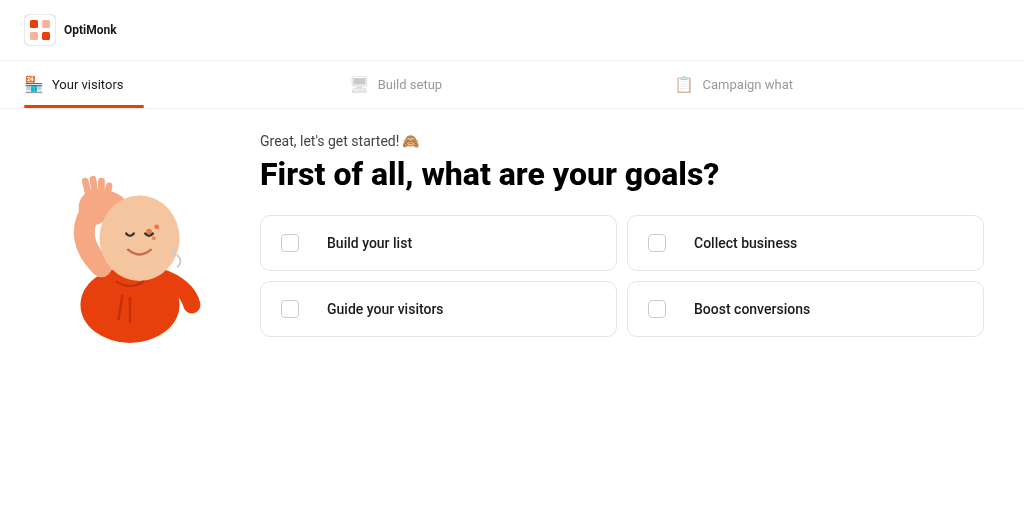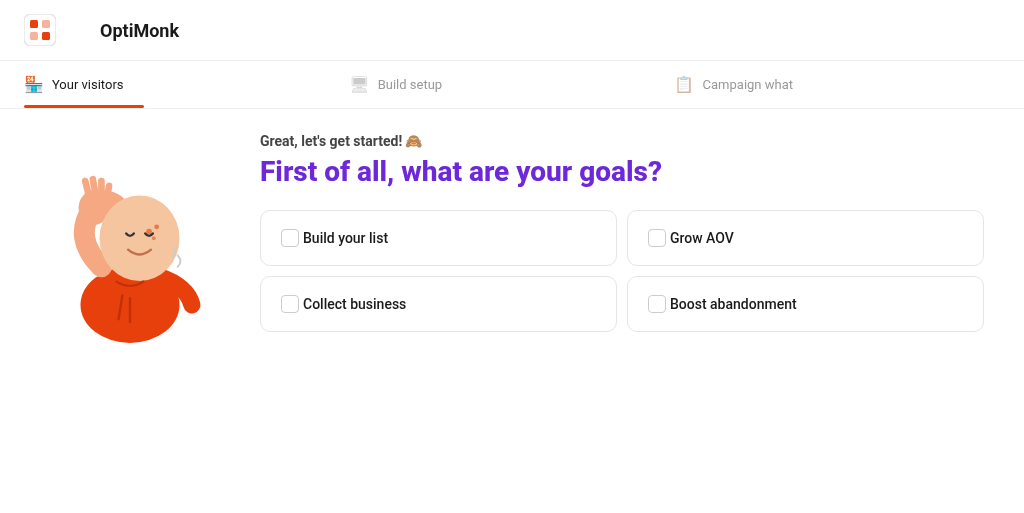--- a/index.html
+++ b/index.html
@@ -22,24 +22,23 @@
     .logo-container {
       display: flex;
       align-items: center;
       gap: 8px;
     }
     .logo-icon {
       width: 32px;
       height: 32px;
     }
     .logo-text {
-      font-size: 18px;
+      font-size: 12px;
       font-weight: 700;
       color: #1a1a1a;
-      margin-left: 36px;
     }
 
     
     .stepper {
       display: flex;
       align-items: center;
       padding: 0 24px;
       border-bottom: 1px solid #eee;
       position: relative;
     }
@@ -92,39 +91,39 @@
     }
 
     
     .content-area {
       flex: 1;
     }
     .intro-text {
       font-size: 14px;
       color: #444;
       margin-bottom: 6px;
-      font-weight: 700;
+      font-weight: 400;
     }
     .main-title {
-      font-size: 28px;
+      font-size: 32px;
       font-weight: 800;
-      color: #6d28d9;
+      color: #000000;
       margin-bottom: 22px;
     }
 
     
     .goals-grid {
       display: grid;
       grid-template-columns: 1fr 1fr;
       gap: 10px;
     }
     .goal-card {
       display: flex;
       align-items: center;
-      gap: 4px;
+      gap: 28px;
       padding: 18px 20px;
       border: 1.5px solid #e5e5e5;
       border-radius: 10px;
       cursor: pointer;
       background: #fff;
       transition: border-color 0.2s;
     }
     .goal-checkbox {
       width: 18px;
       height: 18px;
@@ -214,31 +213,31 @@
     <div class="main-title">First of all, what are your goals?</div>
 
     <div class="goals-grid">
 
       <div class="goal-card">
         <div class="goal-checkbox"></div>
         <span class="goal-label">Build your list</span>
       </div>
 
 
-      <div class="goal-card">
-        <div class="goal-checkbox"></div>
-        <span class="goal-label">Grow AOV</span>
-      </div>
 
       <div class="goal-card">
         <div class="goal-checkbox"></div>
         <span class="goal-label">Collect business</span>
       </div>
 
-
-      <div class="goal-card">
-        <div class="goal-checkbox"></div>
-        <span class="goal-label">Boost abandonment</span>
+      <div class="goal-card">
+        <div class="goal-checkbox"></div>
+        <span class="goal-label">Guide your visitors</span>
+      </div>
+
+      <div class="goal-card">
+        <div class="goal-checkbox"></div>
+        <span class="goal-label">Boost conversions</span>
       </div>
 
     </div>
   </div>
 </div>
 
 </body></html>

